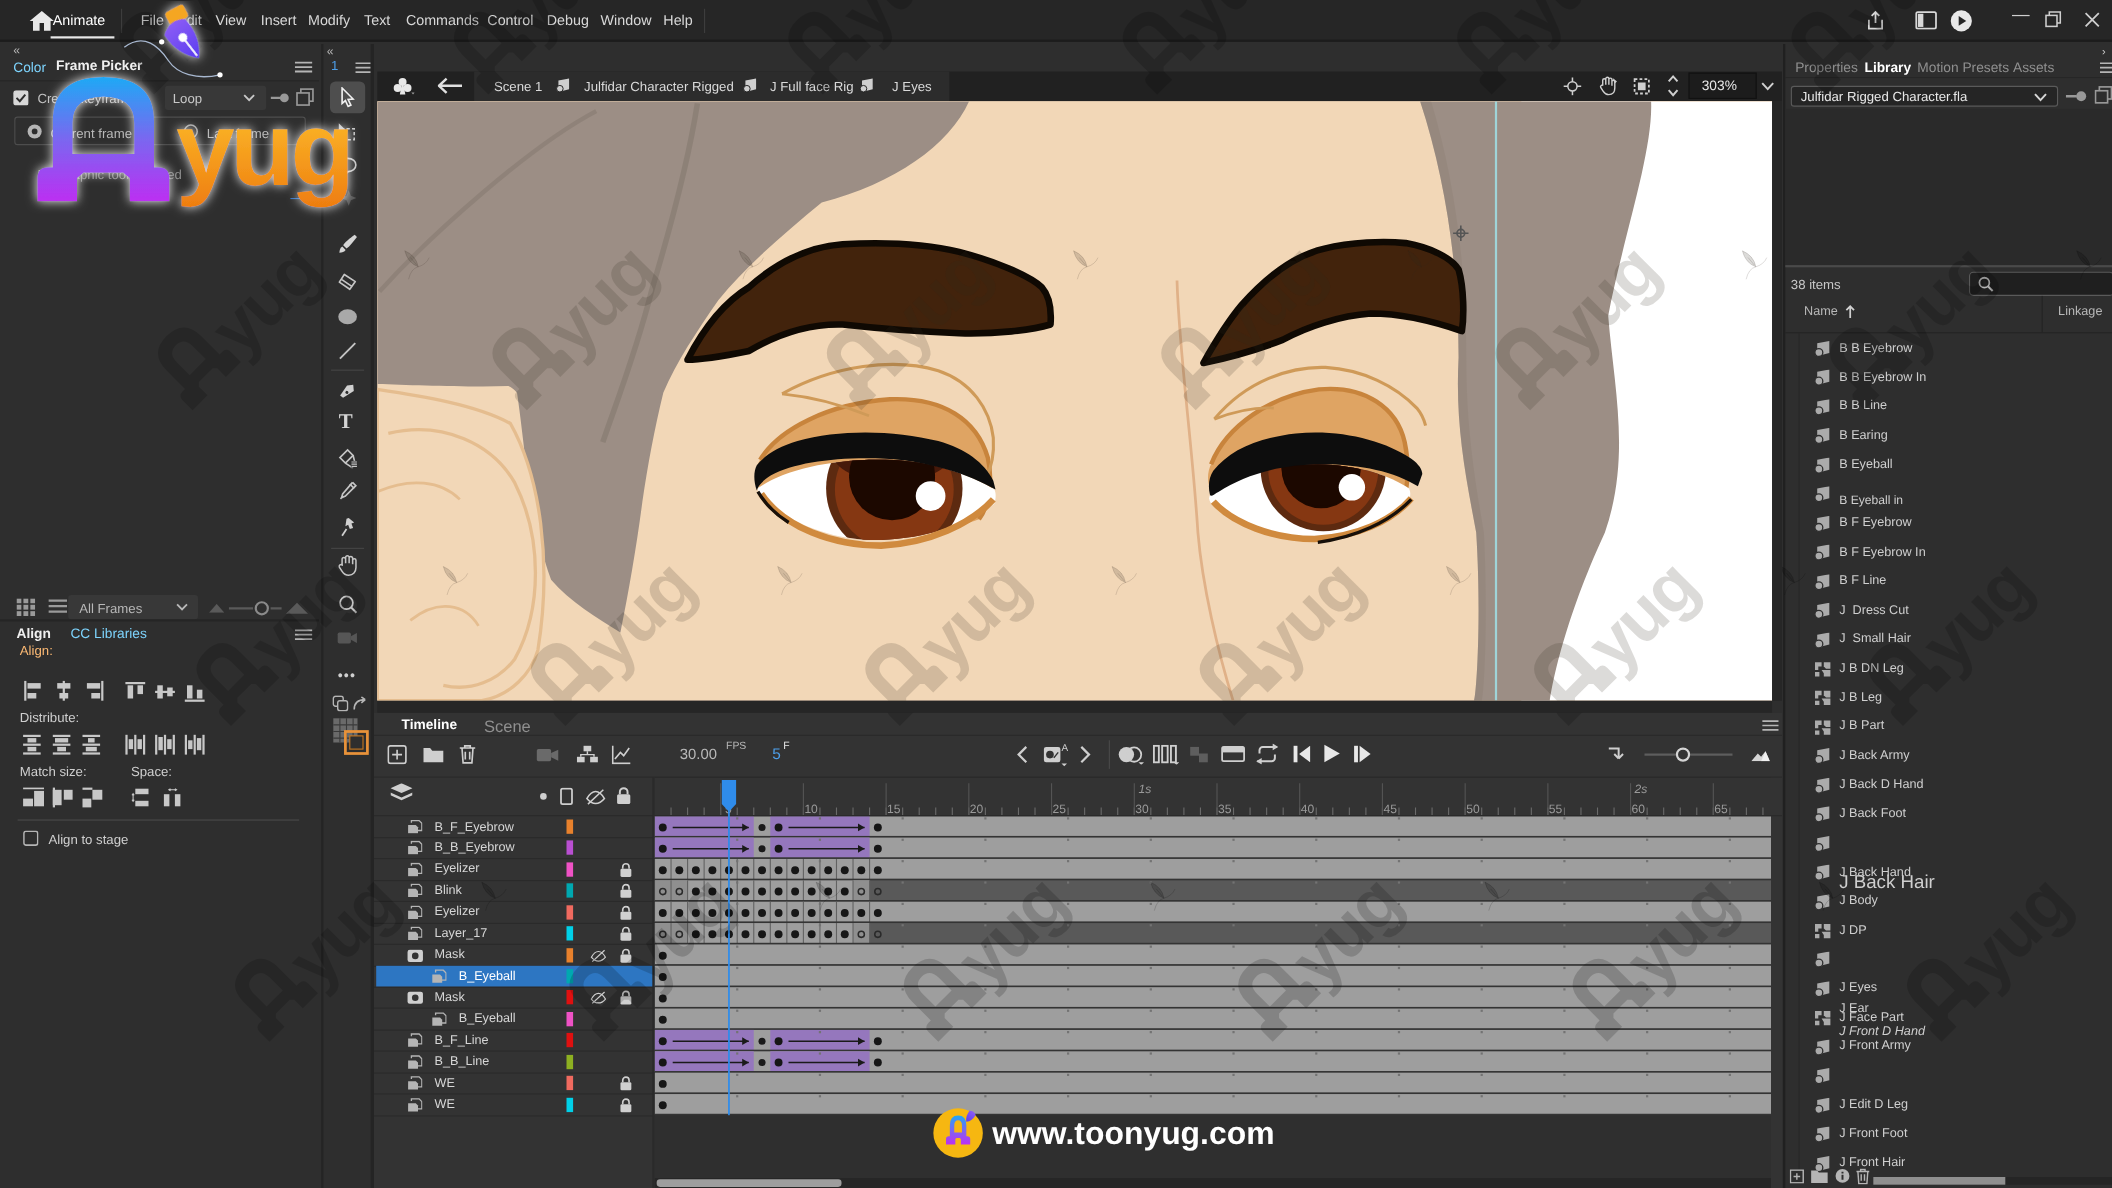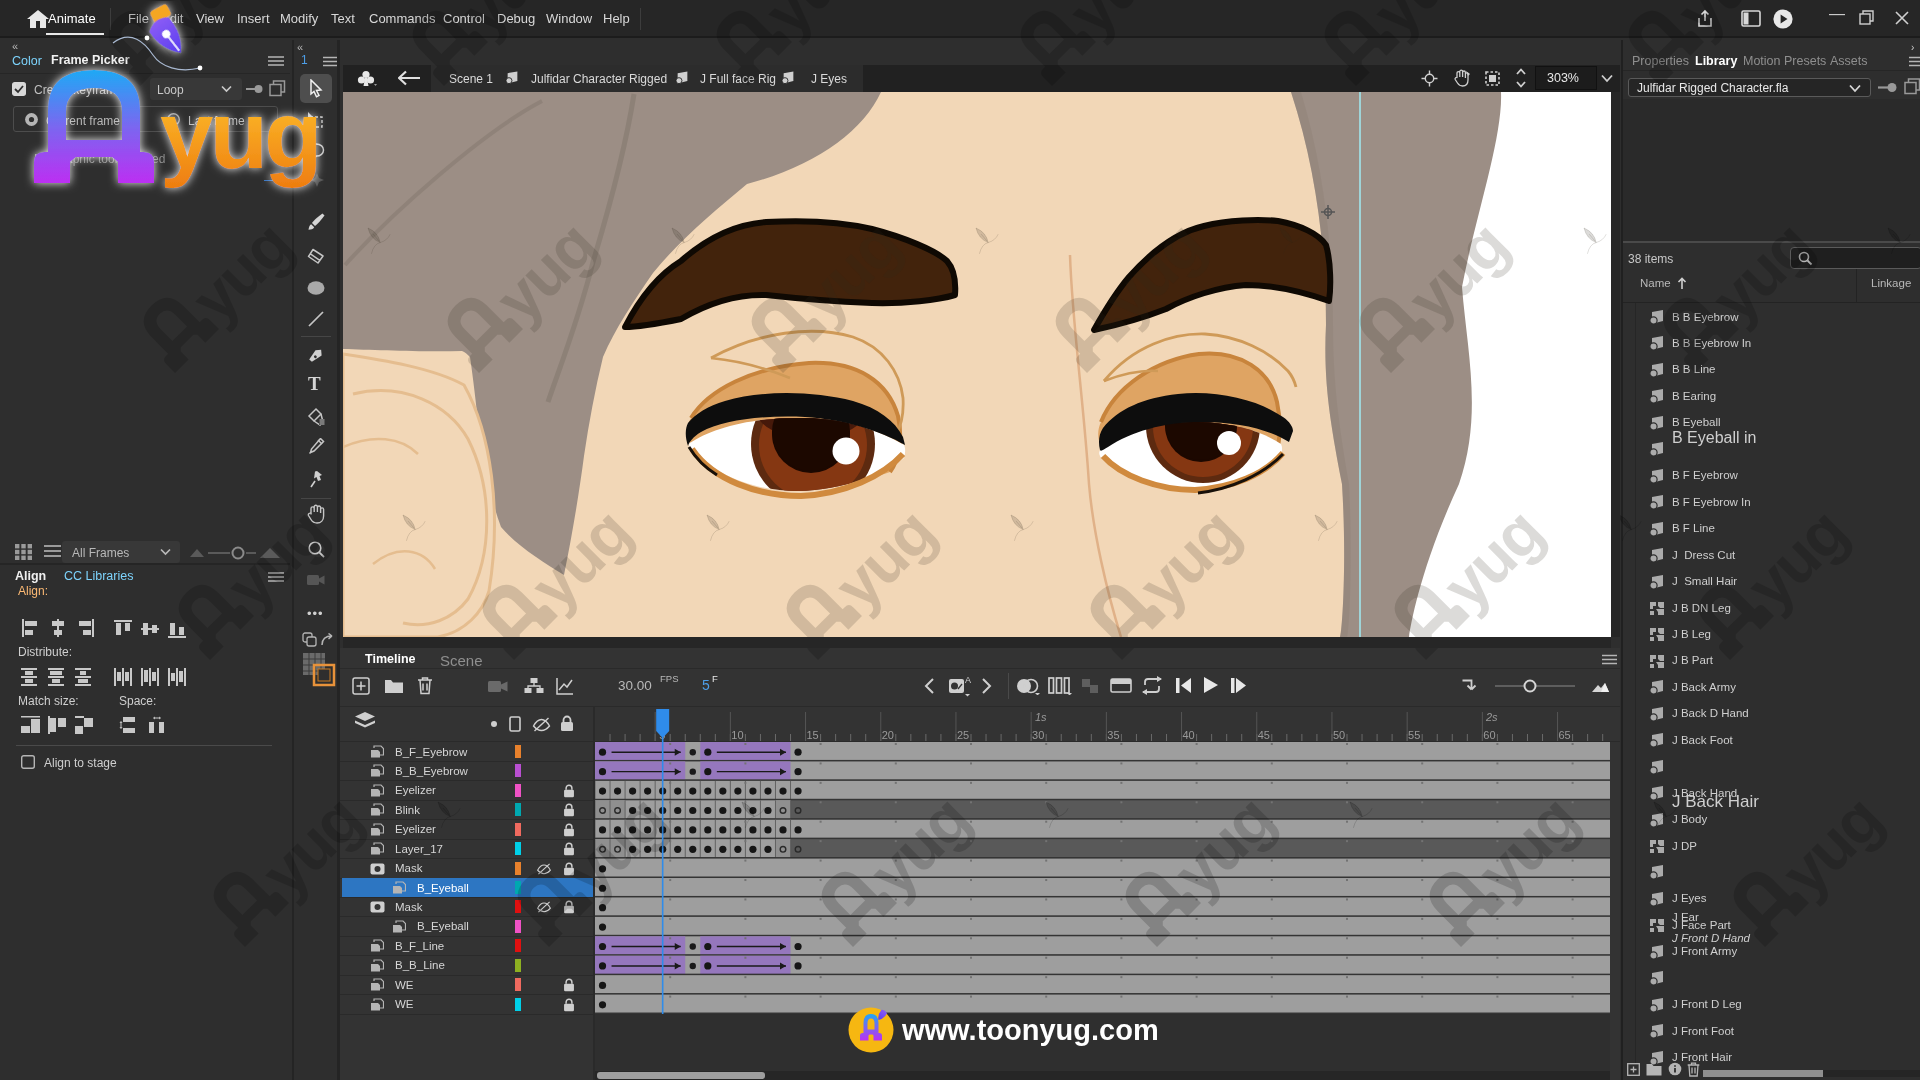--- a/index.html
+++ b/index.html
@@ -1280,21 +1280,21 @@
         <span class="abs" style="left:49px;top:349.9px;font-size:11.5px;color:#cfcfcf;white-space:nowrap;">B Earing</span>
         <svg class="abs" style="left:26px;top:375.8px" width="17" height="15" viewBox="0 0 17 15">
           <path d="M3 2 L14 0 L14 11 L6 13 L3 9 Z" fill="#ababab"></path>
           <circle cx="4.5" cy="10.5" r="3.6" fill="#ababab" stroke="#2e2e2e" stroke-width="1.2"></circle>
         </svg>
         <span class="abs" style="left:49px;top:376.3px;font-size:11.5px;color:#cfcfcf;white-space:nowrap;">B Eyeball</span>
         <svg class="abs" style="left:26px;top:402.3px" width="17" height="15" viewBox="0 0 17 15">
           <path d="M3 2 L14 0 L14 11 L6 13 L3 9 Z" fill="#ababab"></path>
           <circle cx="4.5" cy="10.5" r="3.6" fill="#ababab" stroke="#2e2e2e" stroke-width="1.2"></circle>
         </svg>
-        <span class="abs" style="left:49px;top:389px;font-size:16px;color:#cfcfcf;white-space:nowrap;">B Eyeball in</span>
+        <span class="abs" style="left:49px;top:409px;font-size:11px;color:#cfcfcf;white-space:nowrap;">B Eyeball in</span>
         <svg class="abs" style="left:26px;top:428.7px" width="17" height="15" viewBox="0 0 17 15">
           <path d="M3 2 L14 0 L14 11 L6 13 L3 9 Z" fill="#ababab"></path>
           <circle cx="4.5" cy="10.5" r="3.6" fill="#ababab" stroke="#2e2e2e" stroke-width="1.2"></circle>
         </svg>
         <span class="abs" style="left:49px;top:429.2px;font-size:11.5px;color:#cfcfcf;white-space:nowrap;">B F Eyebrow</span>
         <svg class="abs" style="left:26px;top:455.1px" width="17" height="15" viewBox="0 0 17 15">
           <path d="M3 2 L14 0 L14 11 L6 13 L3 9 Z" fill="#ababab"></path>
           <circle cx="4.5" cy="10.5" r="3.6" fill="#ababab" stroke="#2e2e2e" stroke-width="1.2"></circle>
         </svg>
         <span class="abs" style="left:49px;top:455.6px;font-size:11.5px;color:#cfcfcf;white-space:nowrap;">B F Eyebrow In</span>
@@ -1405,21 +1405,21 @@
         <span class="abs" style="left:49px;top:905.3px;font-size:11.5px;color:#cfcfcf;white-space:nowrap;">J Front Army</span>
         <svg class="abs" style="left:26px;top:931.3px" width="17" height="15" viewBox="0 0 17 15">
           <path d="M3 2 L14 0 L14 11 L6 13 L3 9 Z" fill="#ababab"></path>
           <circle cx="4.5" cy="10.5" r="3.6" fill="#ababab" stroke="#2e2e2e" stroke-width="1.2"></circle>
         </svg>
         <span class="abs" style="left:49px;top:892px;font-size:11.5px;color:#cfcfcf;white-space:nowrap;font-style:italic;">J Front D Hand</span>
         <svg class="abs" style="left:26px;top:957.7px" width="17" height="15" viewBox="0 0 17 15">
           <path d="M3 2 L14 0 L14 11 L6 13 L3 9 Z" fill="#ababab"></path>
           <circle cx="4.5" cy="10.5" r="3.6" fill="#ababab" stroke="#2e2e2e" stroke-width="1.2"></circle>
         </svg>
-        <span class="abs" style="left:49px;top:958.2px;font-size:11.5px;color:#cfcfcf;white-space:nowrap;">J Front D Leg</span>
+        <span class="abs" style="left:49px;top:958.2px;font-size:11.5px;color:#cfcfcf;white-space:nowrap;">J Edit D Leg</span>
         <svg class="abs" style="left:26px;top:984.1px" width="17" height="15" viewBox="0 0 17 15">
           <path d="M3 2 L14 0 L14 11 L6 13 L3 9 Z" fill="#ababab"></path>
           <circle cx="4.5" cy="10.5" r="3.6" fill="#ababab" stroke="#2e2e2e" stroke-width="1.2"></circle>
         </svg>
         <span class="abs" style="left:49px;top:984.6px;font-size:11.5px;color:#cfcfcf;white-space:nowrap;">J Front Foot</span>
         <svg class="abs" style="left:26px;top:1010.6px" width="17" height="15" viewBox="0 0 17 15">
           <path d="M3 2 L14 0 L14 11 L6 13 L3 9 Z" fill="#ababab"></path>
           <circle cx="4.5" cy="10.5" r="3.6" fill="#ababab" stroke="#2e2e2e" stroke-width="1.2"></circle>
         </svg>
         <span class="abs" style="left:49px;top:1011.1px;font-size:11.5px;color:#cfcfcf;white-space:nowrap;">J Front Hair</span>

